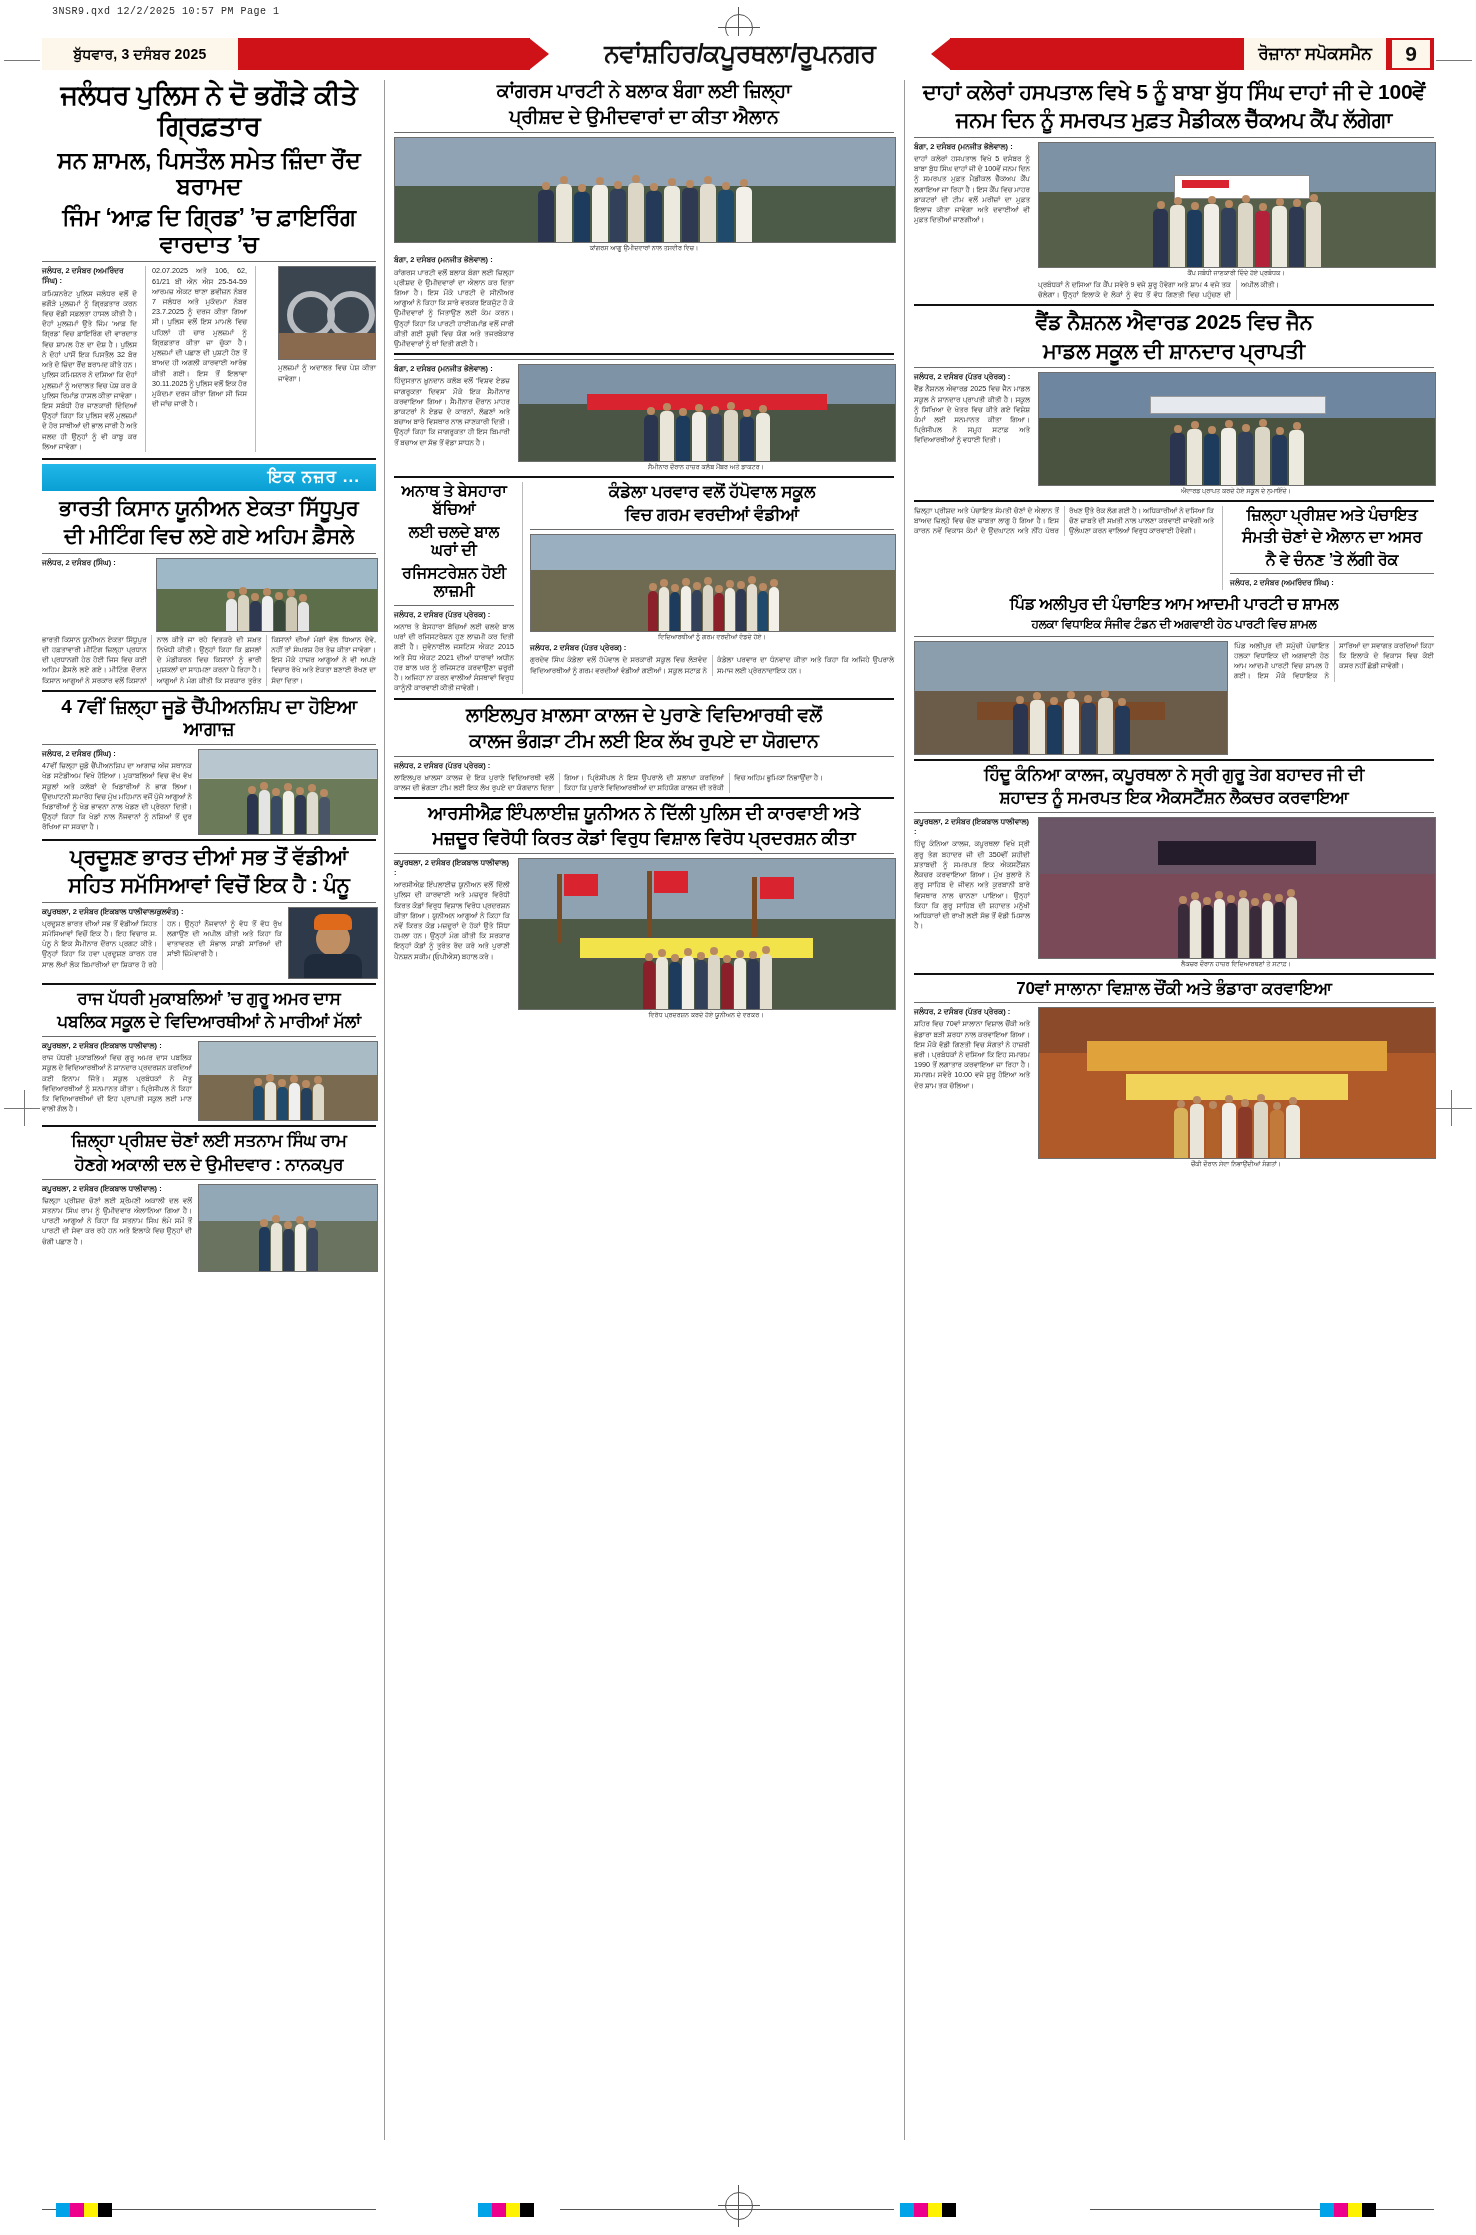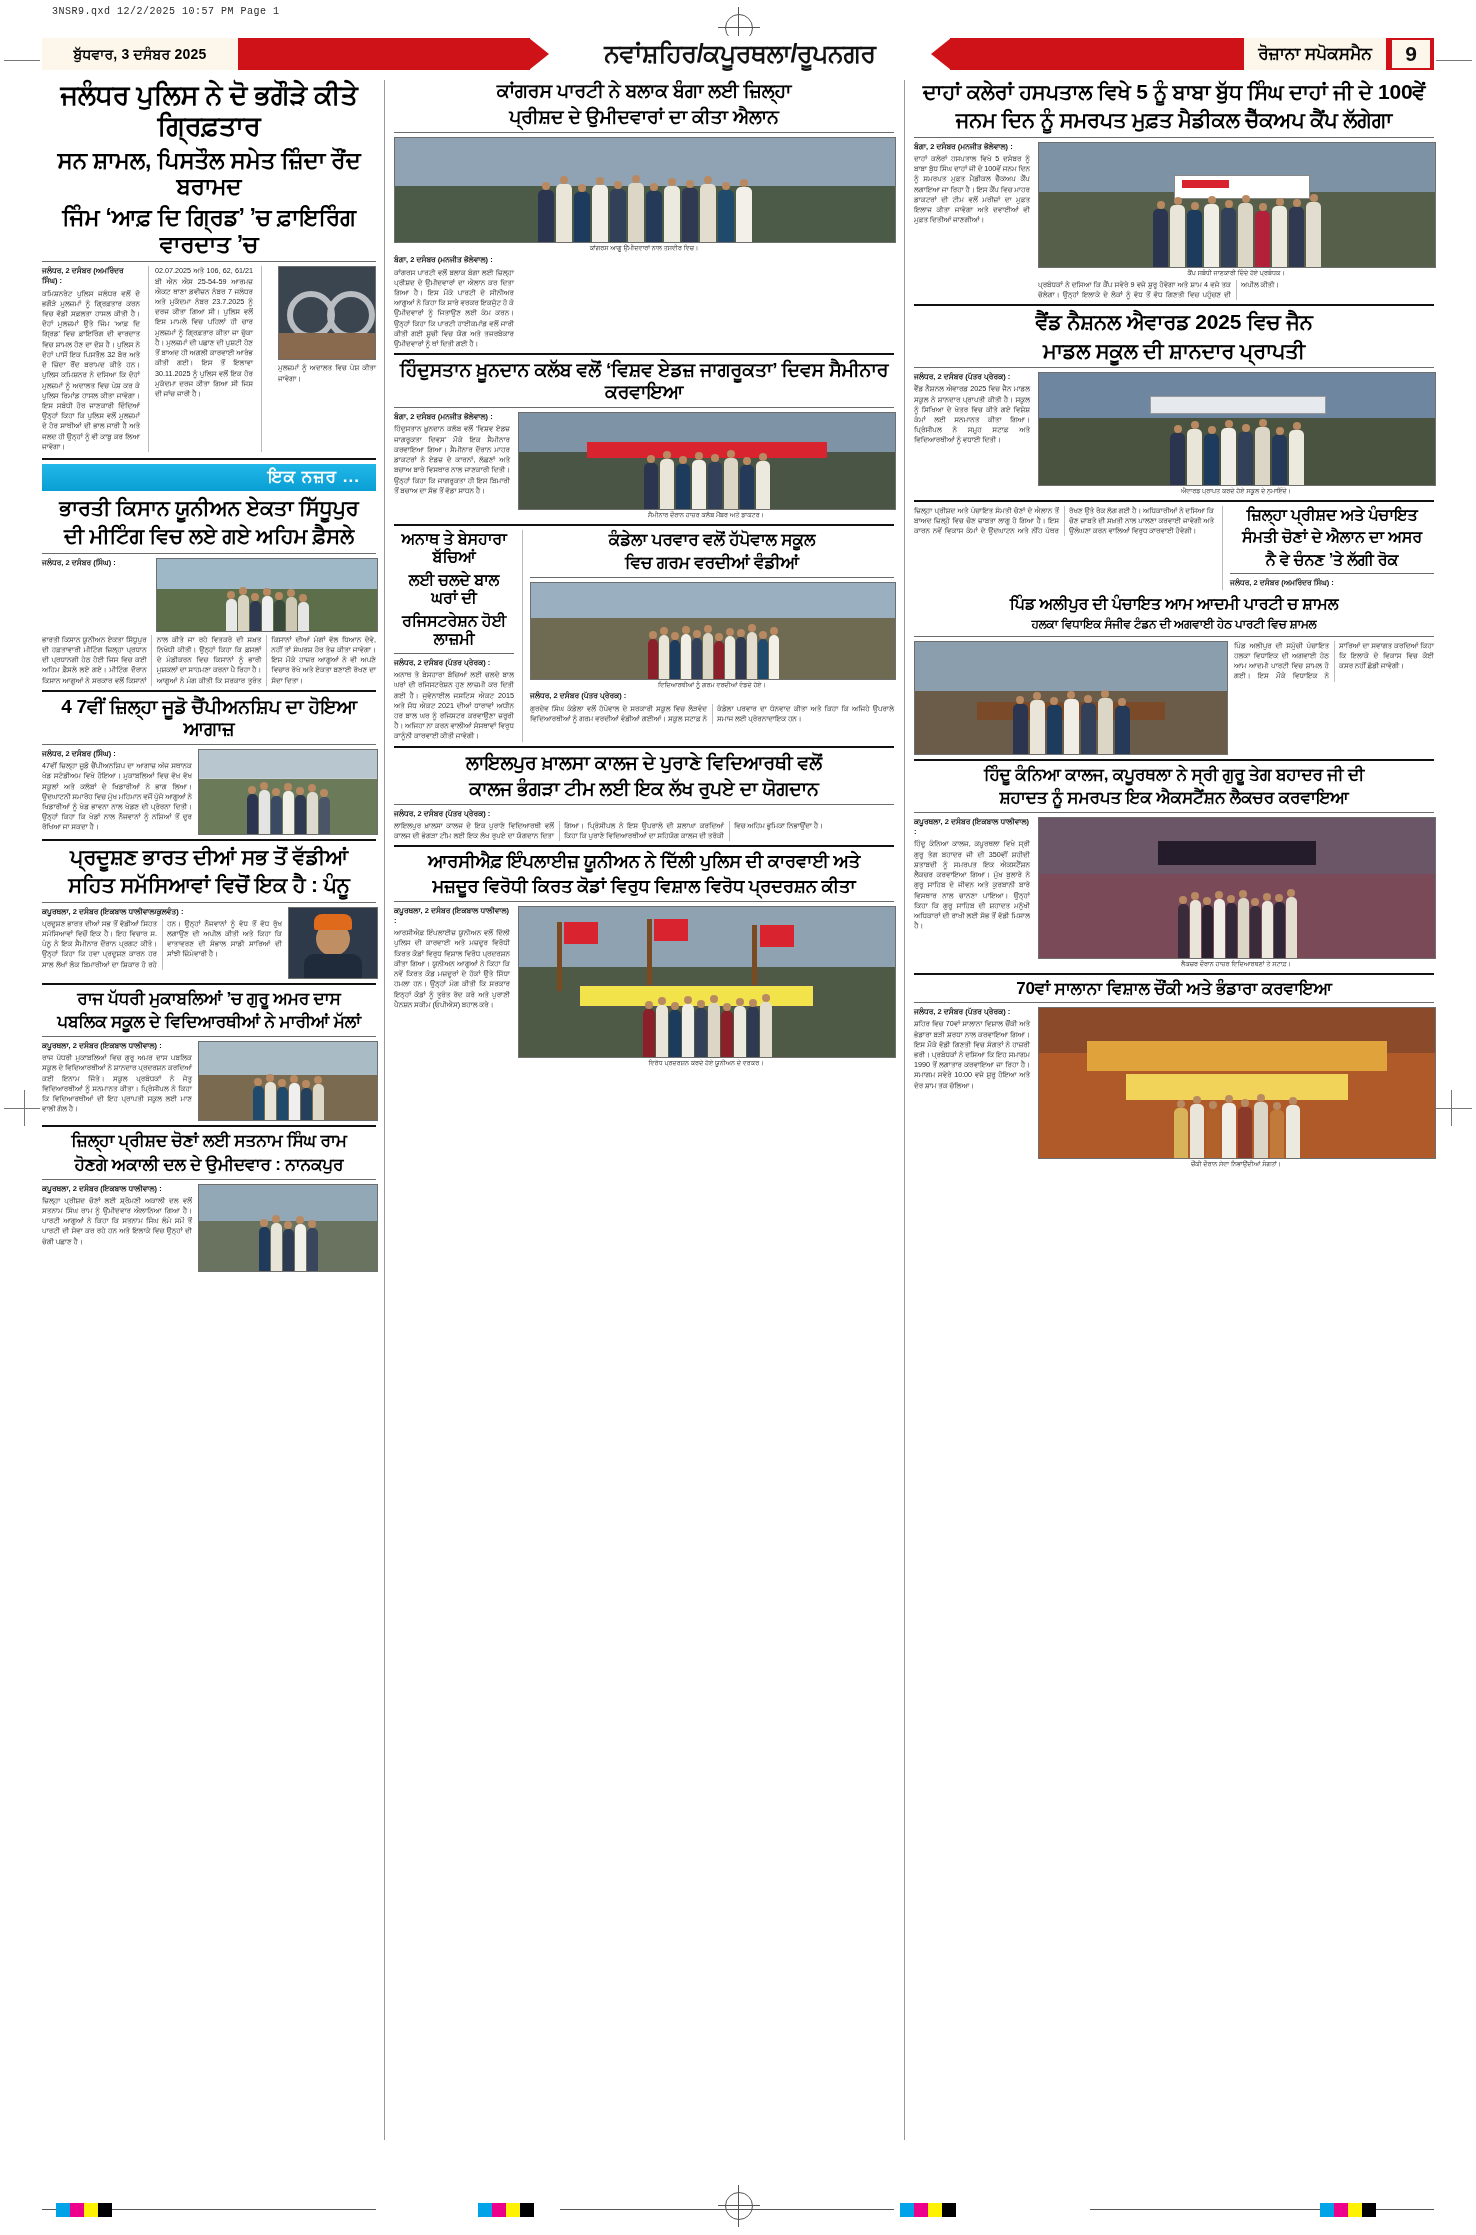--- a/index.html
+++ b/index.html
@@ -233,21 +233,21 @@
       <div class="rule-h"></div>
 
       <div style="display:flex; gap:8px; margin-top:3px;">
         <div style="width:108px;">
           <div class="dateline">ਜਲੰਧਰ, 2 ਦਸੰਬਰ (ਅਮਰਿੰਦਰ ਸਿੰਘ) :</div>
           <div class="body-text">ਕਮਿਸ਼ਨਰੇਟ ਪੁਲਿਸ ਜਲੰਧਰ ਵਲੋਂ ਦੋ ਭਗੌੜੇ ਮੁਲਜ਼ਮਾਂ ਨੂੰ ਗ੍ਰਿਫ਼ਤਾਰ ਕਰਨ ਵਿਚ ਵੱਡੀ ਸਫ਼ਲਤਾ ਹਾਸਲ ਕੀਤੀ ਹੈ। ਦੋਹਾਂ ਮੁਲਜ਼ਮਾਂ ਉਤੇ ਜਿੰਮ ‘ਆਫ਼ ਦਿ ਗ੍ਰਿਡ’ ਵਿਚ ਫ਼ਾਇਰਿੰਗ ਦੀ ਵਾਰਦਾਤ ਵਿਚ ਸ਼ਾਮਲ ਹੋਣ ਦਾ ਦੋਸ਼ ਹੈ। ਪੁਲਿਸ ਨੇ ਦੋਹਾਂ ਪਾਸੋਂ ਇਕ ਪਿਸਤੌਲ 32 ਬੋਰ ਅਤੇ ਦੋ ਜ਼ਿੰਦਾ ਰੌਂਦ ਬਰਾਮਦ ਕੀਤੇ ਹਨ। ਪੁਲਿਸ ਕਮਿਸ਼ਨਰ ਨੇ ਦਸਿਆ ਕਿ ਦੋਹਾਂ ਮੁਲਜ਼ਮਾਂ ਨੂੰ ਅਦਾਲਤ ਵਿਚ ਪੇਸ਼ ਕਰ ਕੇ ਪੁਲਿਸ ਰਿਮਾਂਡ ਹਾਸਲ ਕੀਤਾ ਜਾਵੇਗਾ। ਇਸ ਸਬੰਧੀ ਹੋਰ ਜਾਣਕਾਰੀ ਦਿੰਦਿਆਂ ਉਨ੍ਹਾਂ ਕਿਹਾ ਕਿ ਪੁਲਿਸ ਵਲੋਂ ਮੁਲਜ਼ਮਾਂ ਦੇ ਹੋਰ ਸਾਥੀਆਂ ਦੀ ਭਾਲ ਜਾਰੀ ਹੈ ਅਤੇ ਜਲਦ ਹੀ ਉਨ੍ਹਾਂ ਨੂੰ ਵੀ ਕਾਬੂ ਕਰ ਲਿਆ ਜਾਵੇਗਾ।</div>
         </div>
         <div style="width:108px; border-left:1px solid #bbb; padding-left:6px;">
           <div class="body-text">02.07.2025 ਅਤੇ 106, 62, 61/21 ਬੀ ਐਨ ਐਸ 25-54-59 ਆਰਮਜ਼ ਐਕਟ ਥਾਣਾ ਡਵੀਜ਼ਨ ਨੰਬਰ 7 ਜਲੰਧਰ ਅਤੇ ਮੁਕੱਦਮਾ ਨੰਬਰ 23.7.2025 ਨੂੰ ਦਰਜ ਕੀਤਾ ਗਿਆ ਸੀ। ਪੁਲਿਸ ਵਲੋਂ ਇਸ ਮਾਮਲੇ ਵਿਚ ਪਹਿਲਾਂ ਹੀ ਚਾਰ ਮੁਲਜ਼ਮਾਂ ਨੂੰ ਗ੍ਰਿਫ਼ਤਾਰ ਕੀਤਾ ਜਾ ਚੁੱਕਾ ਹੈ। ਮੁਲਜ਼ਮਾਂ ਦੀ ਪਛਾਣ ਦੀ ਪੁਸ਼ਟੀ ਹੋਣ ਤੋਂ ਬਾਅਦ ਹੀ ਅਗਲੀ ਕਾਰਵਾਈ ਆਰੰਭ ਕੀਤੀ ਗਈ। ਇਸ ਤੋਂ ਇਲਾਵਾ 30.11.2025 ਨੂੰ ਪੁਲਿਸ ਵਲੋਂ ਇਕ ਹੋਰ ਮੁਕੱਦਮਾ ਦਰਜ ਕੀਤਾ ਗਿਆ ਸੀ ਜਿਸ ਦੀ ਜਾਂਚ ਜਾਰੀ ਹੈ।</div>
         </div>
-        <div style="width:100px; border-left:1px solid #bbb; padding-left:16px;">
+        <div style="width:100px; border-left:1px solid #bbb; padding-left:22px;">
           <div class="photo" style="width:96px; height:92px; background:#3b4550;">
             <div style="position:absolute; left:8px; top:24px; width:36px; height:36px; border:6px solid #b9bdc2; border-radius:50%;"></div>
             <div style="position:absolute; left:48px; top:24px; width:36px; height:36px; border:6px solid #b9bdc2; border-radius:50%;"></div>
             <div style="position:absolute; left:0; bottom:0; width:100%; height:26px; background:#8a6a4e;"></div>
           </div>
           <div class="body-text" style="margin-top:3px;">ਮੁਲਜ਼ਮਾਂ ਨੂੰ ਅਦਾਲਤ ਵਿਚ ਪੇਸ਼ ਕੀਤਾ ਜਾਵੇਗਾ।</div>
         </div>
       </div>
     </div>
 
@@ -416,21 +416,20 @@
         <div style="width:120px;">
           <div class="dateline">ਬੰਗਾ, 2 ਦਸੰਬਰ (ਮਨਜੀਤ ਭੋਲੇਵਾਲ) :</div>
           <div class="body-text">ਕਾਂਗਰਸ ਪਾਰਟੀ ਵਲੋਂ ਬਲਾਕ ਬੰਗਾ ਲਈ ਜ਼ਿਲ੍ਹਾ ਪ੍ਰੀਸ਼ਦ ਦੇ ਉਮੀਦਵਾਰਾਂ ਦਾ ਐਲਾਨ ਕਰ ਦਿਤਾ ਗਿਆ ਹੈ। ਇਸ ਮੌਕੇ ਪਾਰਟੀ ਦੇ ਸੀਨੀਅਰ ਆਗੂਆਂ ਨੇ ਕਿਹਾ ਕਿ ਸਾਰੇ ਵਰਕਰ ਇਕਜੁੱਟ ਹੋ ਕੇ ਉਮੀਦਵਾਰਾਂ ਨੂੰ ਜਿਤਾਉਣ ਲਈ ਕੰਮ ਕਰਨ। ਉਨ੍ਹਾਂ ਕਿਹਾ ਕਿ ਪਾਰਟੀ ਹਾਈਕਮਾਂਡ ਵਲੋਂ ਜਾਰੀ ਕੀਤੀ ਗਈ ਸੂਚੀ ਵਿਚ ਯੋਗ ਅਤੇ ਤਜਰਬੇਕਾਰ ਉਮੀਦਵਾਰਾਂ ਨੂੰ ਥਾਂ ਦਿਤੀ ਗਈ ਹੈ।</div>
         </div>
       </div>
     </div>
 
     <div class="rule-h thick"></div>
 
     <div>
-      <h2 class="hl" style="font-size:19px;">ਹਿੰਦੁਸਤਾਨ ਖ਼ੂਨਦਾਨ ਕਲੱਬ ਵਲੋਂ ‘ਵਿਸ਼ਵ ਏਡਜ਼ ਜਾਗਰੂਕਤਾ’ ਦਿਵਸ ਸੈਮੀਨਾਰ ਕਰਵਾਇਆ</h2>
       <div class="rule-h"></div>
       <div style="display:flex; gap:8px;">
         <div style="width:116px;">
           <div class="dateline">ਬੰਗਾ, 2 ਦਸੰਬਰ (ਮਨਜੀਤ ਭੋਲੇਵਾਲ) :</div>
           <div class="body-text">ਹਿੰਦੁਸਤਾਨ ਖ਼ੂਨਦਾਨ ਕਲੱਬ ਵਲੋਂ ‘ਵਿਸ਼ਵ ਏਡਜ਼ ਜਾਗਰੂਕਤਾ ਦਿਵਸ’ ਮੌਕੇ ਇਕ ਸੈਮੀਨਾਰ ਕਰਵਾਇਆ ਗਿਆ। ਸੈਮੀਨਾਰ ਦੌਰਾਨ ਮਾਹਰ ਡਾਕਟਰਾਂ ਨੇ ਏਡਜ਼ ਦੇ ਕਾਰਨਾਂ, ਲੱਛਣਾਂ ਅਤੇ ਬਚਾਅ ਬਾਰੇ ਵਿਸਥਾਰ ਨਾਲ ਜਾਣਕਾਰੀ ਦਿਤੀ। ਉਨ੍ਹਾਂ ਕਿਹਾ ਕਿ ਜਾਗਰੂਕਤਾ ਹੀ ਇਸ ਬਿਮਾਰੀ ਤੋਂ ਬਚਾਅ ਦਾ ਸੱਭ ਤੋਂ ਵੱਡਾ ਸਾਧਨ ਹੈ।</div>
         </div>
         <div style="flex:1;">
           <div class="photo" style="width:100%; height:96px;">
             <div class="sky" style="background:#7e93a6; height:40%;"></div>
             <div class="ground" style="background:#4a5545; height:60%;"></div>

